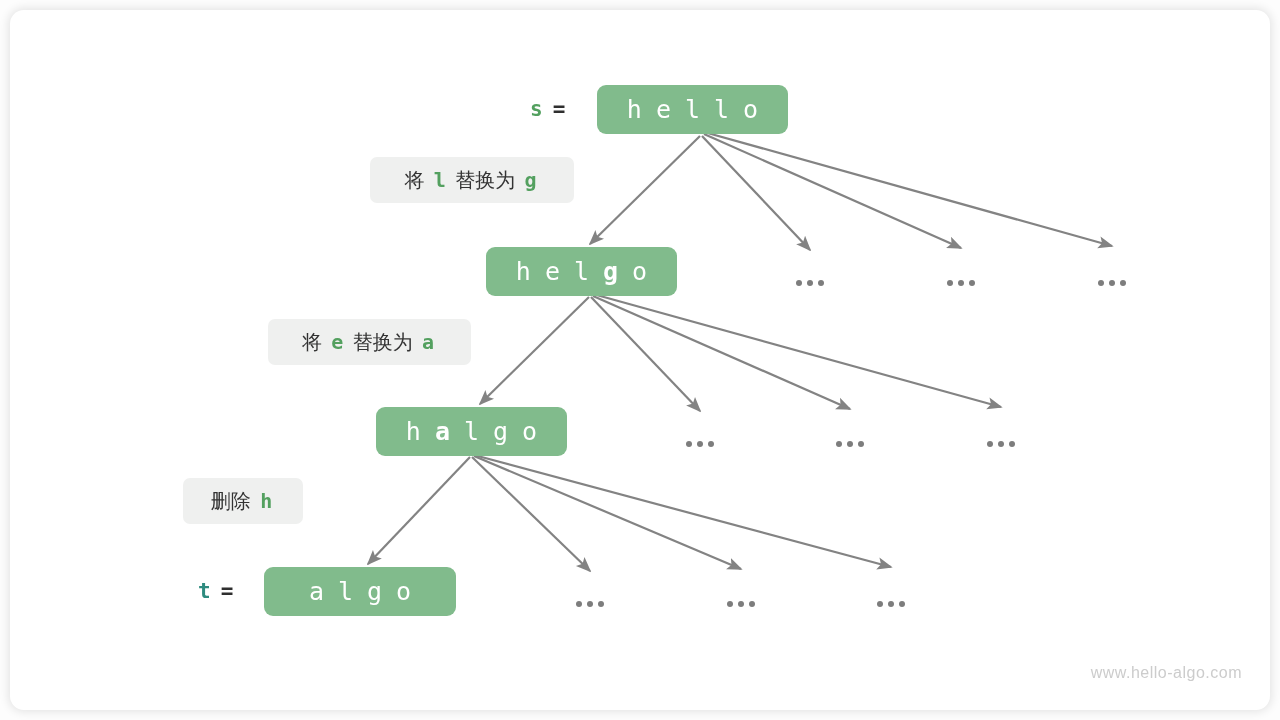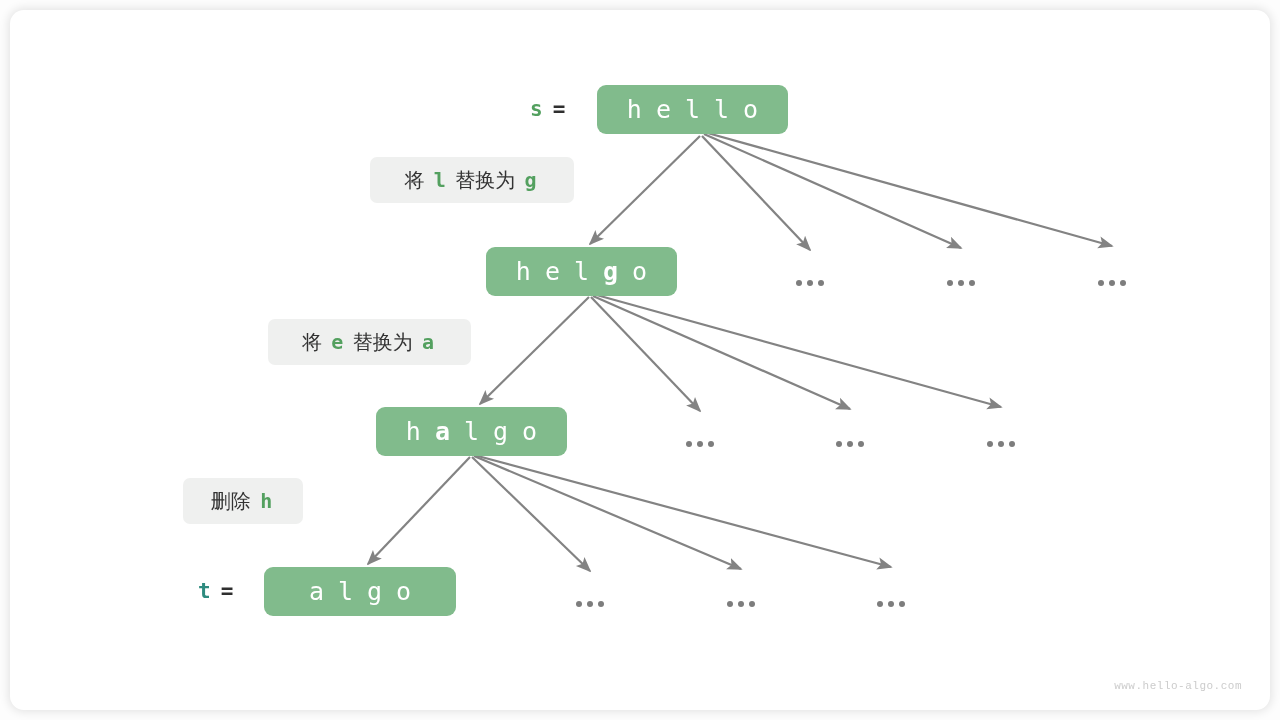--- a/index.html
+++ b/index.html
@@ -123,23 +123,23 @@
     width: 6px;
     height: 6px;
     border-radius: 50%;
     background: #7d7d7d;
   }
 
   
   #watermark {
     position: absolute;
     right: 28px;
-    bottom: 18px;
-    font-family: Liberation Mono, monospace;
-    font-size: 11px;
+    bottom: 28px;
+    font-family: Liberation Sans, sans-serif;
+    font-size: 16px;
     color: #cccccc;
     letter-spacing: 0.5px;
     white-space: pre;
   }
 </style>
 </head>
 <body>
 
 <div id="root">
   <div id="card">

